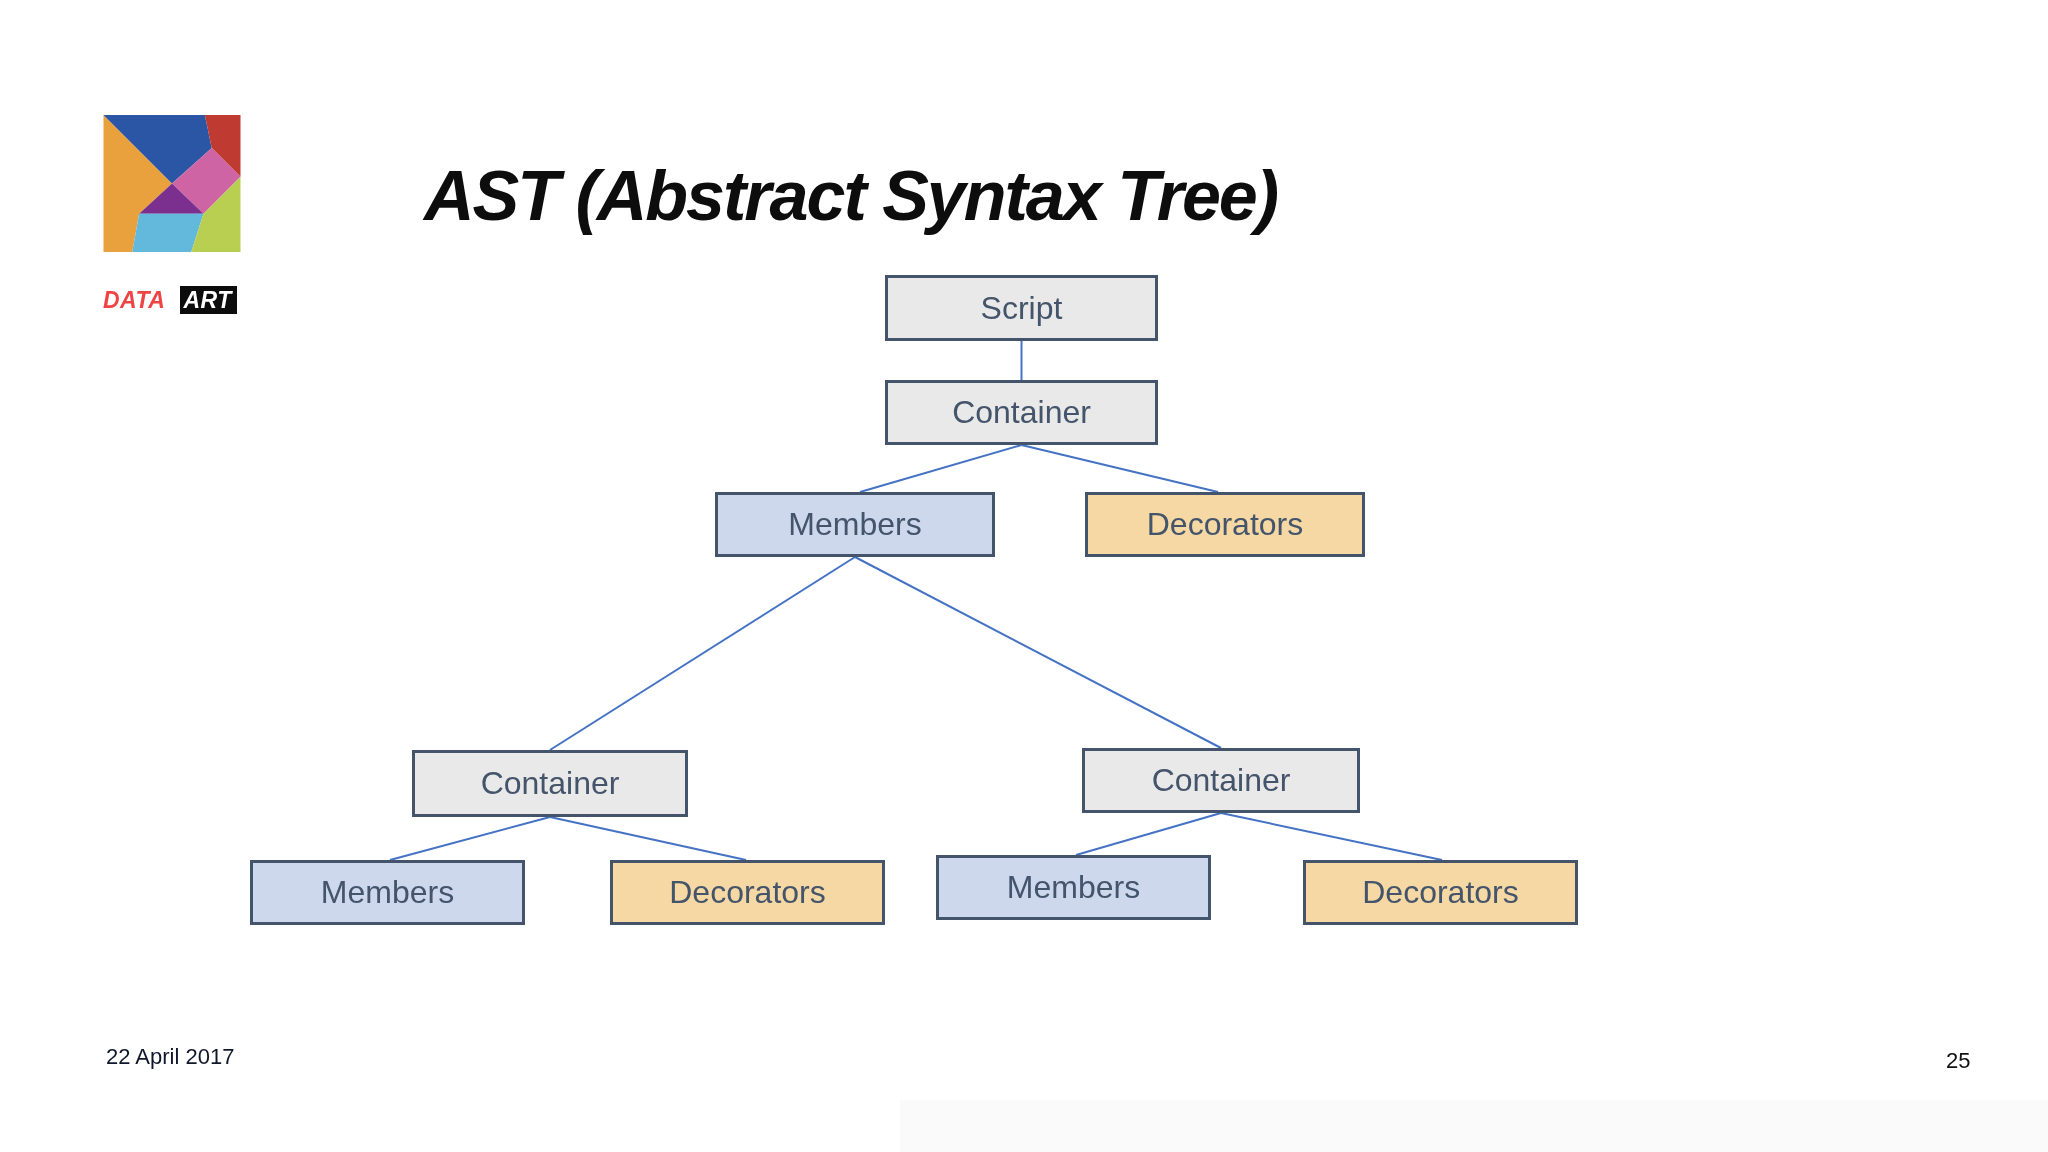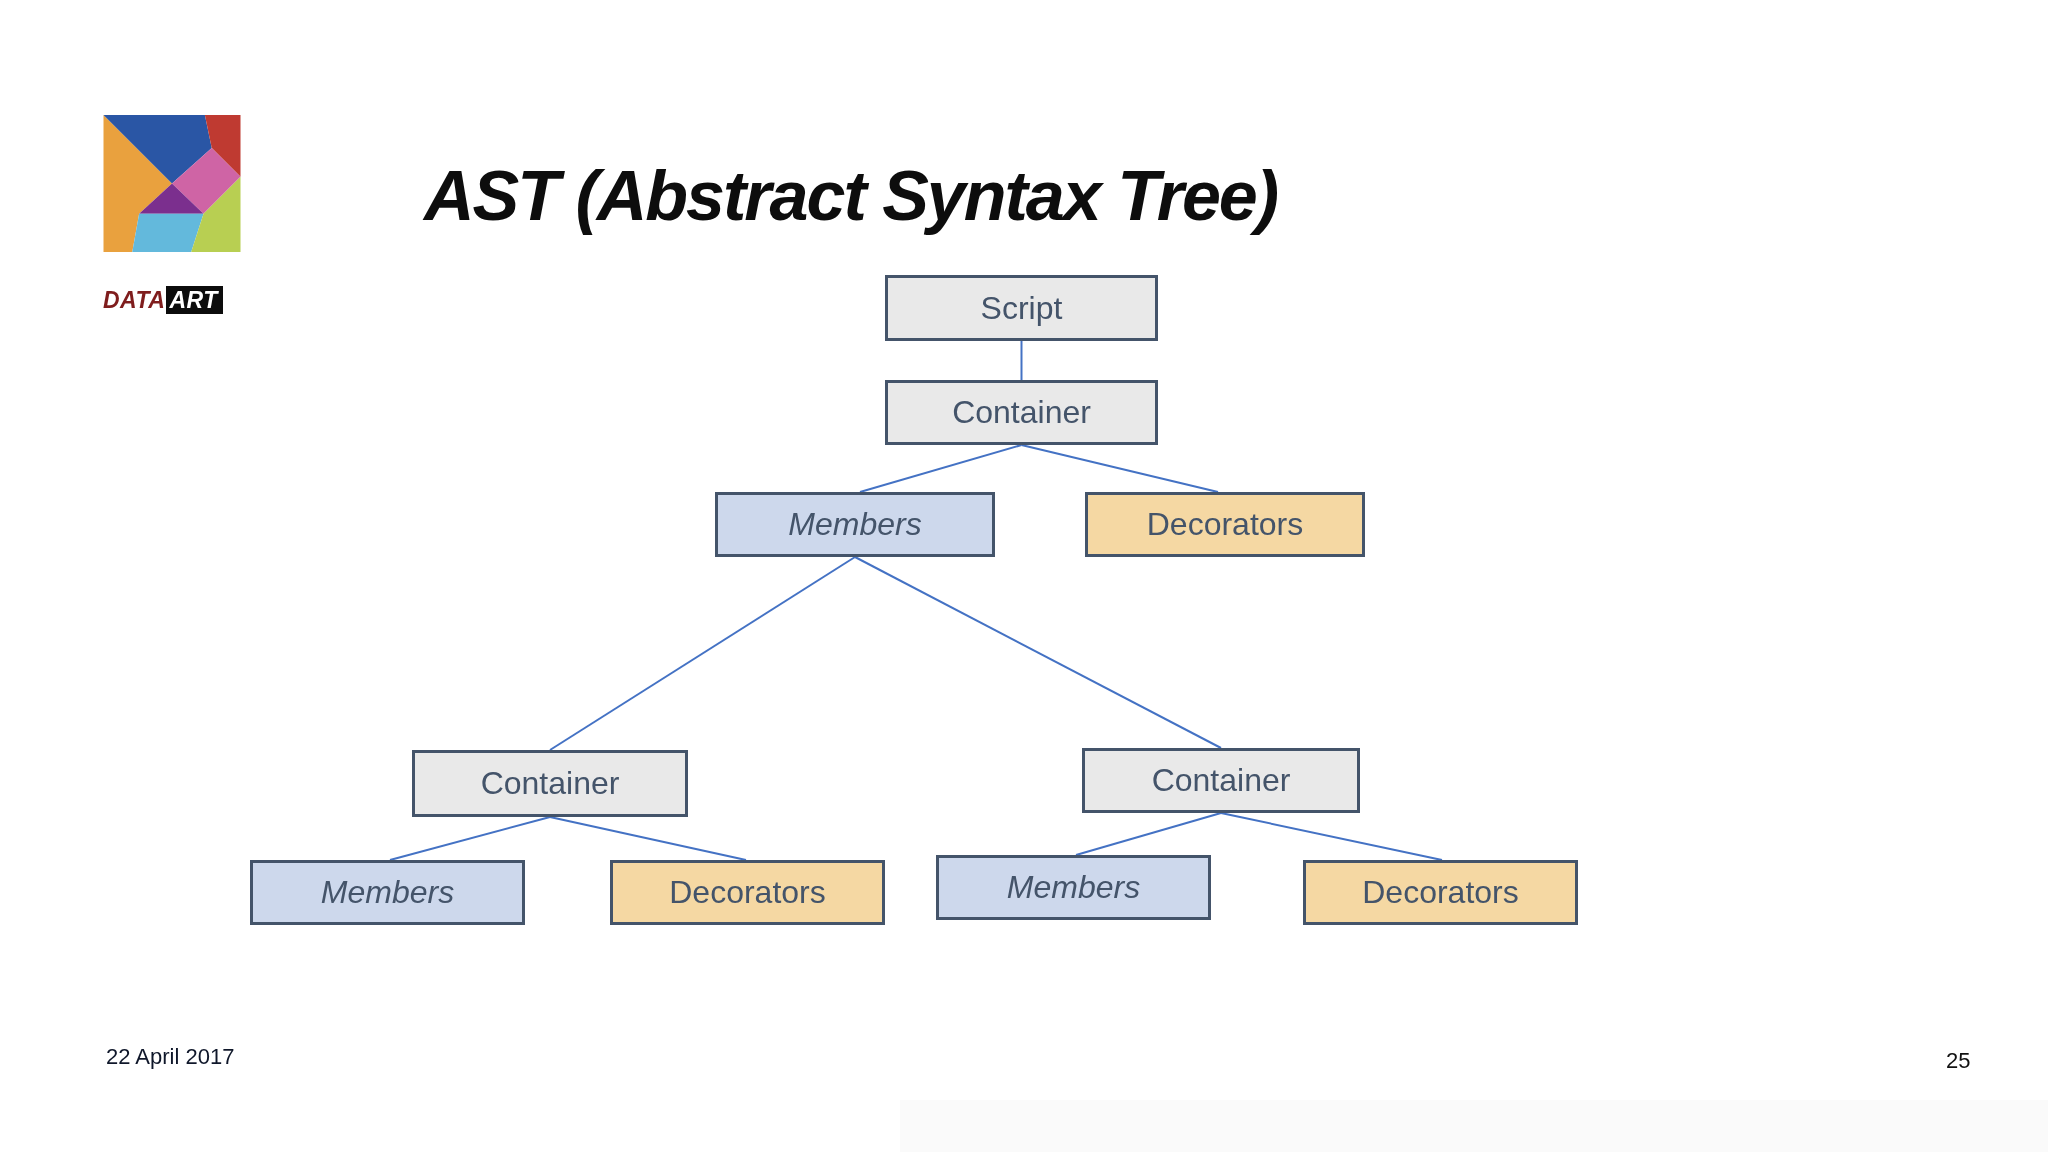--- a/index.html
+++ b/index.html
@@ -14,35 +14,35 @@
     color:var(--title-text,#0d0d0d);white-space:nowrap;font-style:italic;
   }
   
   .logo-mark{position:absolute;left:103px;top:115px;width:138px;height:137px;}
   .logo-type{
     position:absolute;left:103px;top:287px;height:26px;
     display:flex;align-items:center;
     font-size:23px;font-weight:bold;font-style:italic;line-height:26px;
     letter-spacing:0.5px;white-space:nowrap;
   }
-  .logo-type .brand-first{color:#7f1d1d;}
+  .logo-type .brand-first{color:#ef4444;}
   .logo-type .brand-second{
-    background:#0c0c0c;color:#ffffff;padding:1px 5px 1px 3px;margin-left:1px;
+    background:#0c0c0c;color:#ffffff;padding:1px 5px 1px 3px;margin-left:15px;
   }
   
   .node{
     position:absolute;box-sizing:border-box;
     border:3px solid var(--node-border,#44546a);
     color:var(--node-text,#44546a);
     font-size:32px;
     display:flex;align-items:center;justify-content:center;
     white-space:nowrap;
   }
   .node.gray{background:var(--node-fill-gray,#e9e9e9);}
-  .node.blue{background:var(--node-fill-blue,#cdd8ec);font-style:italic;}
+  .node.blue{background:var(--node-fill-blue,#cdd8ec);}
   .node.orange{background:var(--node-fill-orange,#f5d8a3);}
   
   .connectors{position:absolute;left:0;top:0;width:2048px;height:1152px;pointer-events:none;}
   .connectors line{stroke:var(--connector,#4472c4);stroke-width:2;}
   
   .footer-date{position:absolute;left:106px;top:1044px;font-size:22px;color:#0f172a;}
   .page-number{position:absolute;left:1946px;top:1048px;font-size:22px;color:#111111;}
   .bottom-strip{position:absolute;left:900px;top:1100px;width:1148px;height:52px;background:#fafafa;}
 </style>
 </head>

